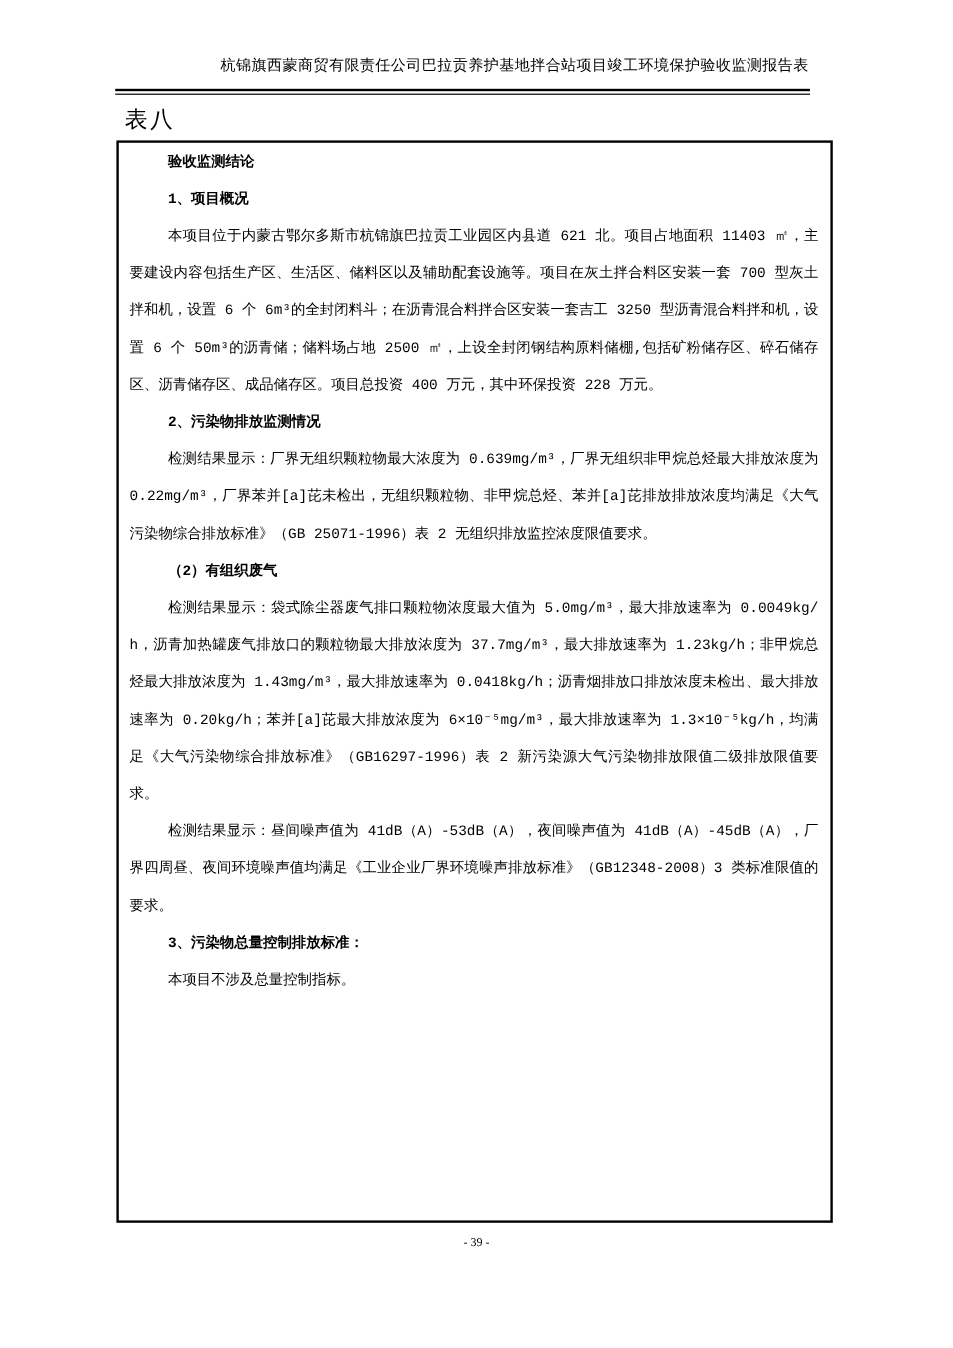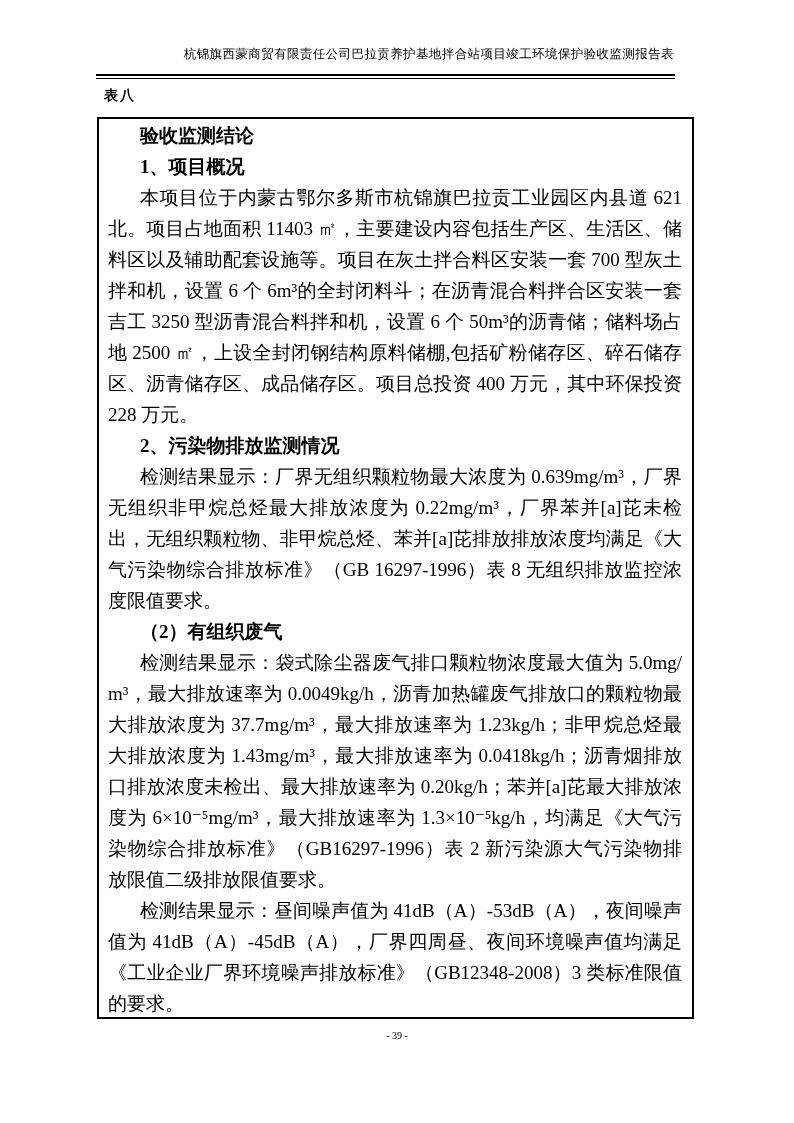--- a/index.html
+++ b/index.html
@@ -31,44 +31,45 @@
     top: 74px;
     width: 579px;
     height: 2px;
     border-top: 2px solid #000000;
     border-bottom: 1px solid #000000;
   }
   .table-label {
     position: absolute;
     left: 104px;
     top: 87px;
-    font-size: 14px;
-    font-weight: bold;
+    font-size: 19px;
+    font-weight: normal;
     letter-spacing: 2px;
   }
   .doc-table {
     position: absolute;
     left: 97px;
     top: 117px;
     width: 597px;
     height: 902px;
     border: 2px solid #000000;
     box-sizing: border-box;
     padding: 1px 10px 0 9px;
     overflow: hidden;
   }
   p.para {
     margin: 0;
-    font-size: 19px;
+    font-size: 12px;
     line-height: 31px;
     text-align: justify;
     text-align-last: left;
     text-indent: 32px;
     font-weight: normal;
     word-break: break-all;
+    font-family: Liberation Mono, monospace;
   }
   p.para.bold {
     font-weight: bold;
   }
   .page-number {
     position: absolute;
     left: 0;
     top: 1030px;
     width: 794px;
     text-align: center;
@@ -83,21 +84,22 @@
 <div class="header-rule"></div>
 
 <div class="table-label">表八</div>
 
 <div class="doc-table">
   <div id="paragraphs">
       <p class="para bold">验收监测结论</p>
       <p class="para bold">1、项目概况</p>
       <p class="para">本项目位于内蒙古鄂尔多斯市杭锦旗巴拉贡工业园区内县道 621 北。项目占地面积 11403 ㎡，主要建设内容包括生产区、生活区、储料区以及辅助配套设施等。项目在灰土拌合料区安装一套 700 型灰土拌和机，设置 6 个 6m³的全封闭料斗；在沥青混合料拌合区安装一套吉工 3250 型沥青混合料拌和机，设置 6 个 50m³的沥青储；储料场占地 2500 ㎡，上设全封闭钢结构原料储棚,包括矿粉储存区、碎石储存区、沥青储存区、成品储存区。项目总投资 400 万元，其中环保投资 228 万元。</p>
       <p class="para bold">2、污染物排放监测情况</p>
-      <p class="para">检测结果显示：厂界无组织颗粒物最大浓度为 0.639mg/m³，厂界无组织非甲烷总烃最大排放浓度为 0.22mg/m³，厂界苯并[a]芘未检出，无组织颗粒物、非甲烷总烃、苯并[a]芘排放排放浓度均满足《大气污染物综合排放标准》（GB 16297-1996）表 8 无组织排放监控浓度限值要求。</p>
+      <p class="para">检测结果显示：厂界无组织颗粒物最大浓度为 0.639mg/m³，厂界无组织非甲烷总烃最大排放浓度为 0.22mg/m³，厂界苯并[a]芘未检出，无组织颗粒物、非甲烷总烃、苯并[a]芘排放排放浓度均满足《大气污染物综合排放标准》（GB 25071-1996）表 2 无组织排放监控浓度限值要求。</p>
       <p class="para bold">（2）有组织废气</p>
       <p class="para">检测结果显示：袋式除尘器废气排口颗粒物浓度最大值为 5.0mg/m³，最大排放速率为 0.0049kg/h，沥青加热罐废气排放口的颗粒物最大排放浓度为 37.7mg/m³，最大排放速率为 1.23kg/h；非甲烷总烃最大排放浓度为 1.43mg/m³，最大排放速率为 0.0418kg/h；沥青烟排放口排放浓度未检出、最大排放速率为 0.20kg/h；苯并[a]芘最大排放浓度为 6×10⁻⁵mg/m³，最大排放速率为 1.3×10⁻⁵kg/h，均满足《大气污染物综合排放标准》（GB16297-1996）表 2 新污染源大气污染物排放限值二级排放限值要求。</p>
       <p class="para">检测结果显示：昼间噪声值为 41dB（A）-53dB（A），夜间噪声值为 41dB（A）-45dB（A），厂界四周昼、夜间环境噪声值均满足《工业企业厂界环境噪声排放标准》（GB12348-2008）3 类标准限值的要求。</p>
       <p class="para bold">3、污染物总量控制排放标准：</p>
+      <p class="para">本项目不涉及总量控制指标。</p>
     </div>
 </div>
 
 <div class="page-number">- 39 -</div>
 
 </body></html>

